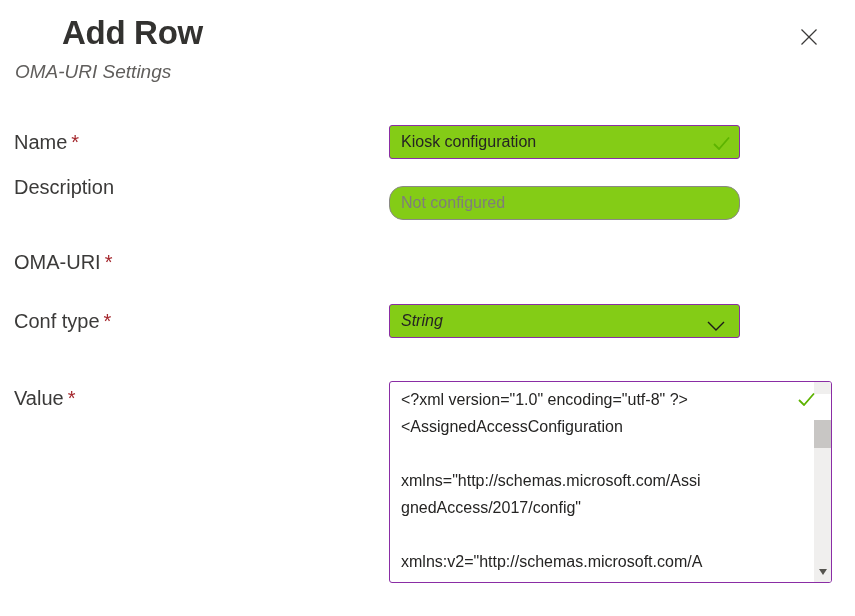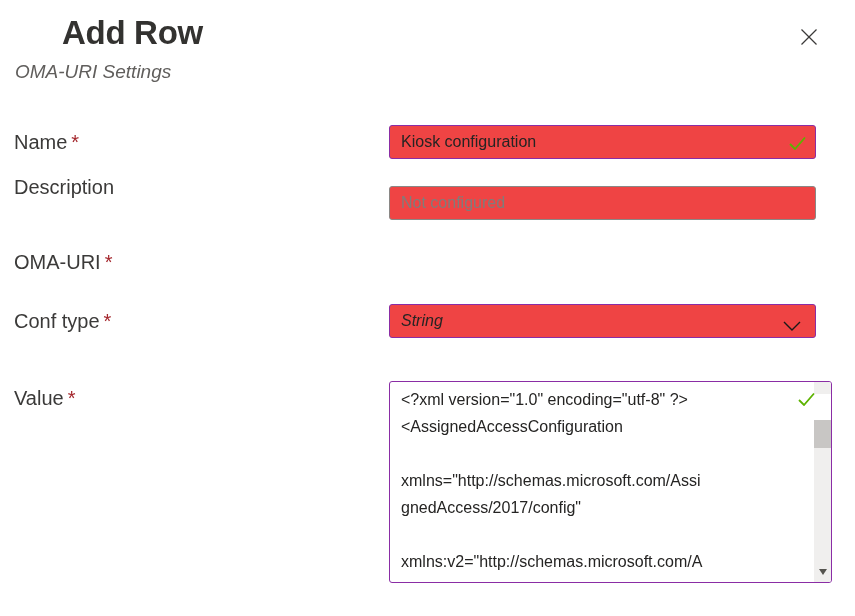--- a/index.html
+++ b/index.html
@@ -18,22 +18,22 @@
   .close-btn {
     position:absolute; left:794px; top:23px; width:30px; height:30px;
     background:none; border:none; display:flex; align-items:center; justify-content:center;
     cursor:pointer;
   }
   .field-label {
     position:absolute; left:14px; font-size:20px; color:#3b3a39; line-height:20px;
   }
   .req { color:#a4262c; padding-left:4px; }
   .ctl {
-    position:absolute; left:389px; width:427px; height:34px;
-    border-radius:3px; background:#ef4444;
+    position:absolute; left:389px; width:351px; height:34px;
+    border-radius:3px; background:#84cc16;
   }
   .valid-border { border:1.5px solid #8a2da5; }
   .gray-border  { border:1px solid #8a8886; }
   .ctl-input {
     width:100%; height:100%; border:none; outline:none; background:transparent;
     font-family:"Liberation Sans", sans-serif; font-size:16px; color:#252423;
     padding:0 30px 0 11px;
   }
   .ctl-input::placeholder { color:#7f7d7b; opacity:1; }
   .check-icon { position:absolute; top:10px; right:9px; pointer-events:none; }
@@ -92,21 +92,21 @@
   <div class="ctl valid-border" style="top:125px;">
     <input class="ctl-input" type="text" value="Kiosk configuration" style="">
     <span class="check-icon">
       <svg width="17" height="14" viewBox="0 0 17 14">
         <polyline points="1,8 6,13 16,1.5" fill="none" stroke="#5db300" stroke-width="1.8"></polyline>
       </svg>
     </span>
   </div>
 
   <div class="field-label" style="top:177px;"><span>Description</span></div>
-  <div class="ctl gray-border" style="top:186px;">
+  <div class="ctl gray-border" style="top:186px;border-radius:14px;">
     <input class="ctl-input" type="text" placeholder="Not configured" style="">
   </div>
 
   <div class="field-label" style="top:252px;"><span>OMA-URI</span><span class="req">*</span></div>
 
   <div class="field-label" style="top:311px;"><span>Conf type</span><span class="req">*</span></div>
   <div class="ctl valid-border combobox" style="top:304px;">
     <span class="combobox-text">String</span>
     <span class="chevron-icon">
       <svg width="18" height="10" viewBox="0 0 18 10">

